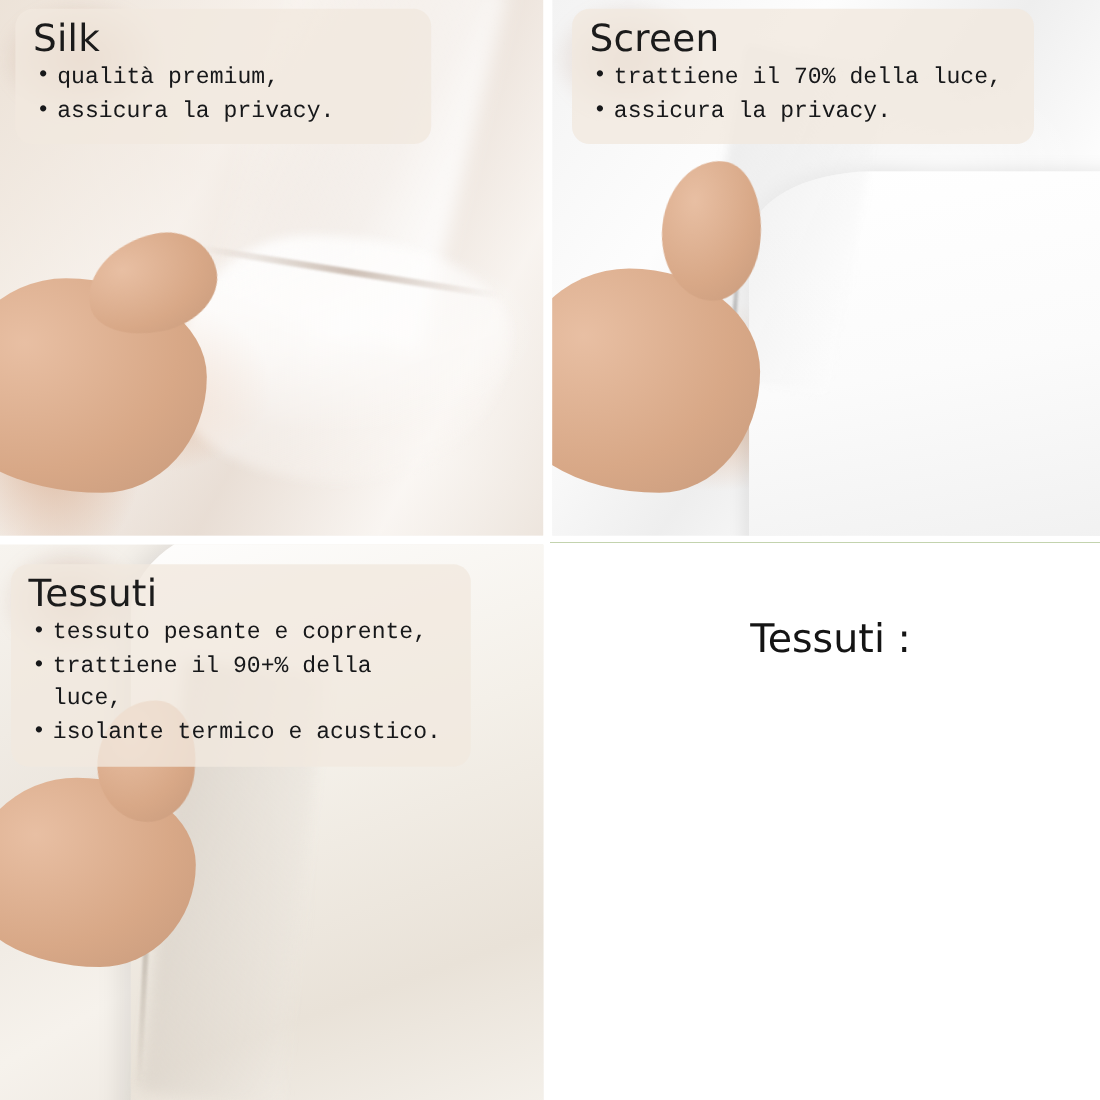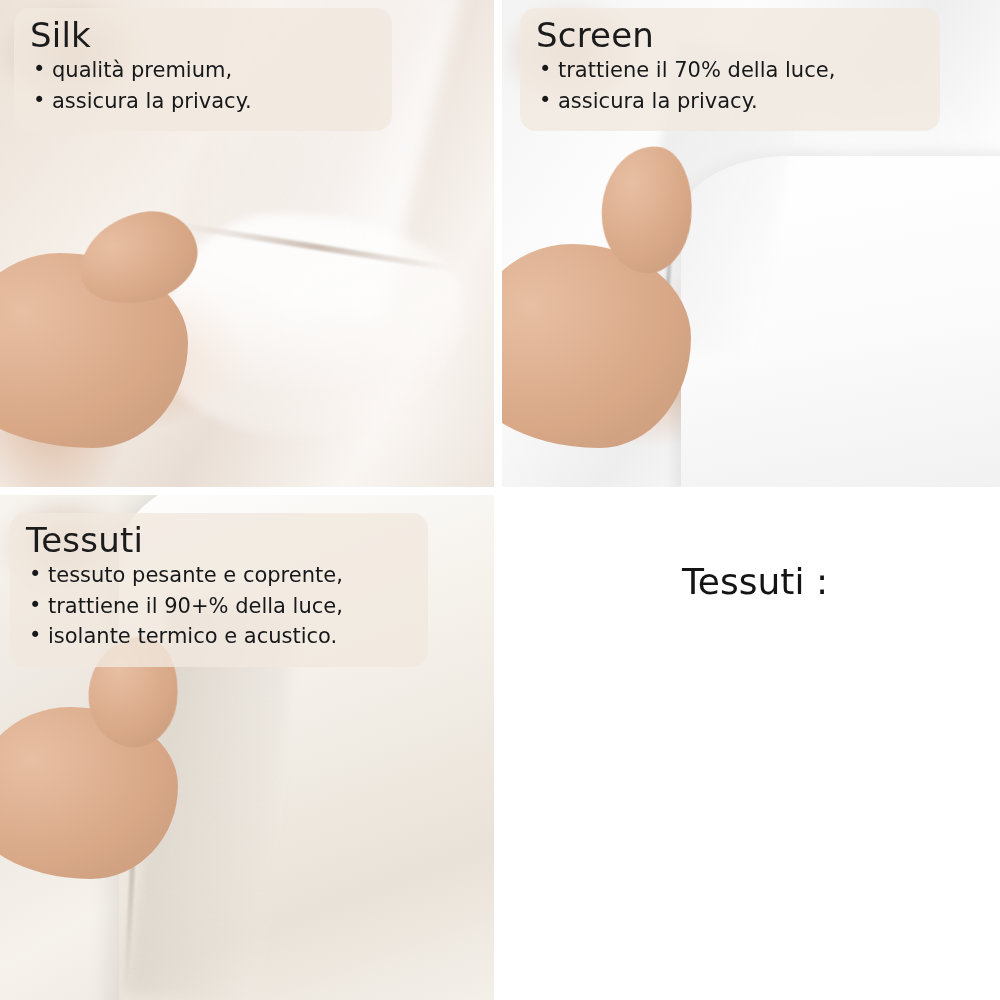--- a/index.html
+++ b/index.html
@@ -221,20 +221,21 @@
     margin: 0;
     padding: 0 0 0 22px;
     list-style: none;
   }
   .card li {
     position: relative;
     font-size: 21px;
     line-height: 1.42;
     color: #17181a;
     margin: 1px 0;
+    font-family: Liberation Mono, monospace;
   }
   .card li::before {
     content: "\2022";
     position: absolute;
     left: -19px;
     top: -1px;
     font-size: 21px;
     color: #17181a;
   }
 

